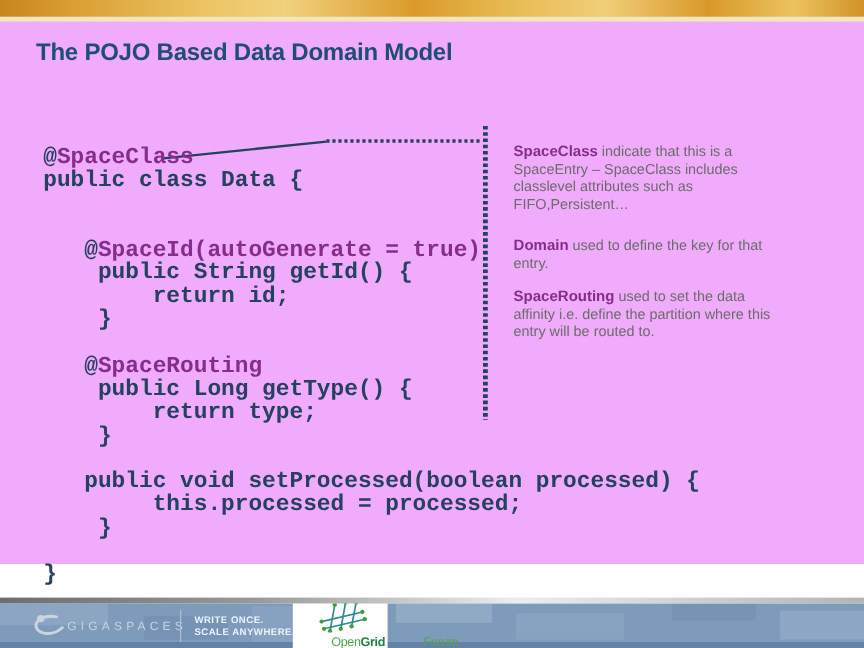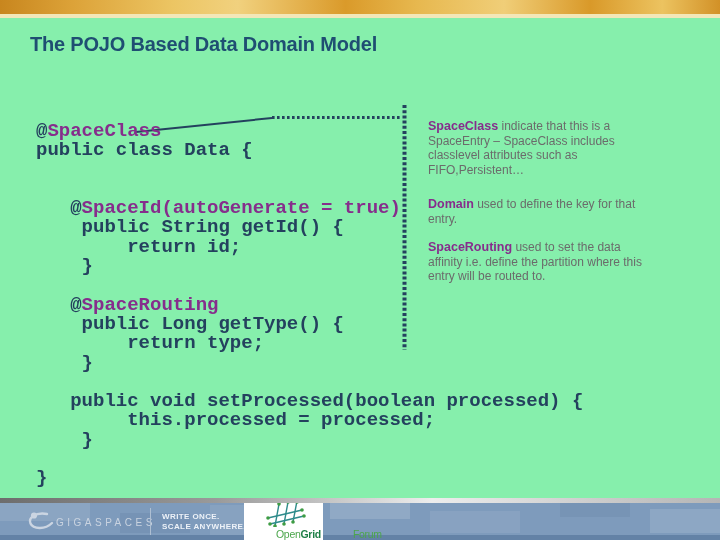--- a/index.html
+++ b/index.html
@@ -1,17 +1,17 @@
 <!DOCTYPE html>
 <html><head>
 <meta charset="utf-8">
 <style>
   html,body{margin:0;padding:0;}
   body{width:720px;height:540px;background:#fff;font-family:"Liberation Sans",sans-serif;overflow:hidden;}
-  .slide{position:relative;width:720px;height:534px;background:#86efac;}
+  .slide{position:relative;width:720px;height:470px;background:#f0abfc;}
 
   
   .gold-bar{position:absolute;left:0;top:0;width:720px;height:14px;
     background:linear-gradient(90deg,#C8861E 0%,#DCA238 10%,#ECC563 24%,#F1D17E 33%,#DA9A2A 48%,#E7B84F 58%,#F0CE78 70%,#D99929 82%,#ECC360 92%,#D29127 100%);}
   .cream-strip{position:absolute;left:0;top:14px;width:720px;height:4px;background:#F2E7B8;}
   .title{position:absolute;left:30px;top:33px;margin:0;font-size:20px;font-weight:bold;
     color:#1F4E72;letter-spacing:-0.2px;font-family:"Liberation Sans",sans-serif;}
 
   
   .code{position:absolute;left:36px;top:122px;font-family:"Liberation Mono",monospace;

